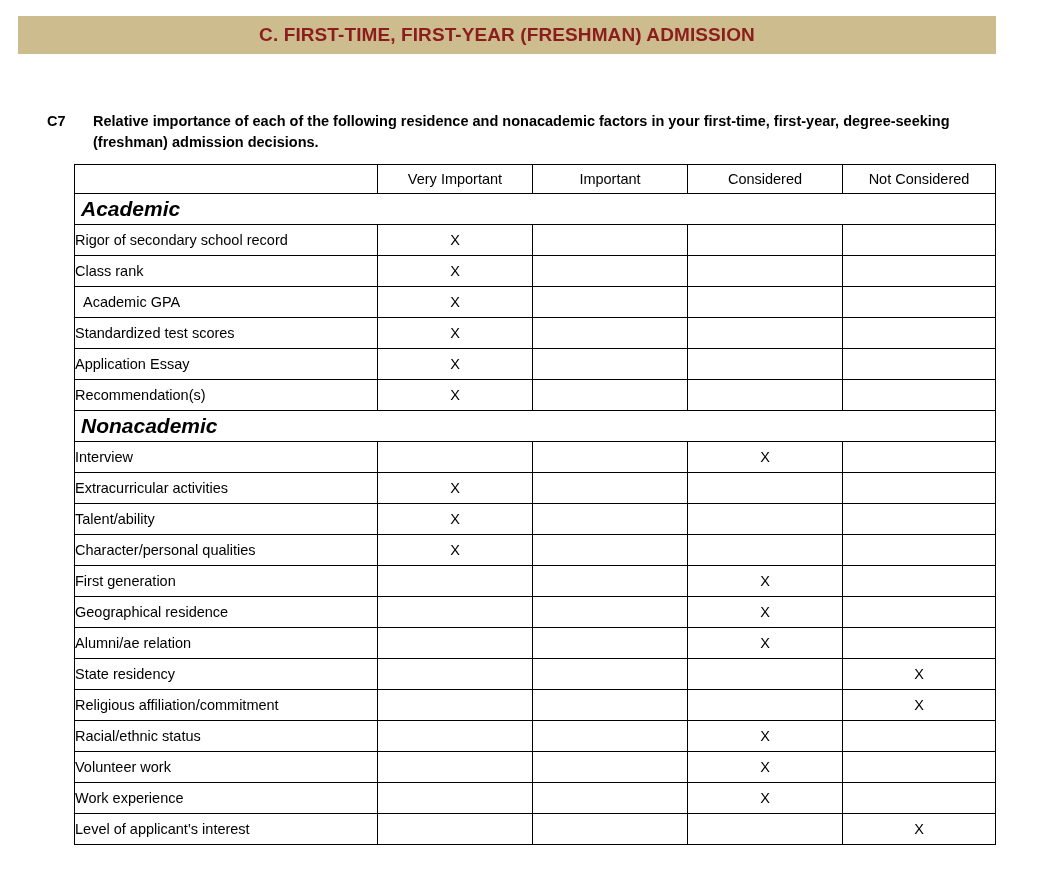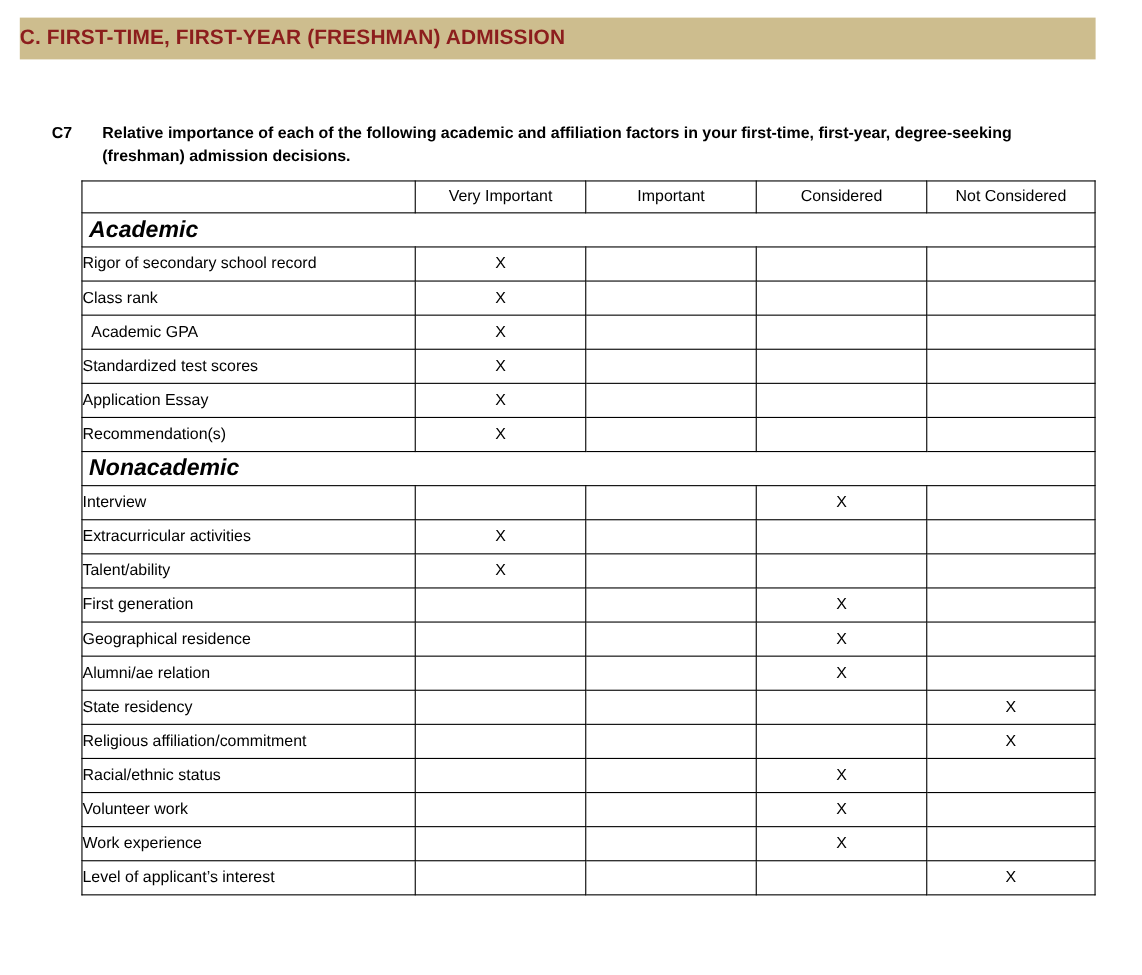--- a/index.html
+++ b/index.html
@@ -17,20 +17,21 @@
   }
   .section-banner {
     position: absolute;
     left: 18px;
     top: 16px;
     width: 978px;
     height: 38px;
     background: #cdbd8e;
     display: flex;
     align-items: center;
+    justify-content: center;
   }
   .section-banner-title {
     color: #8c1d1d;
     font-size: 19px;
     font-weight: bold;
     letter-spacing: .1px;
   }
   .question-block {
     position: absolute;
     left: 31px;
@@ -115,21 +116,21 @@
 </head>
 <body>
 
 <div class="section-banner">
   <span class="section-banner-title">C. FIRST-TIME, FIRST-YEAR (FRESHMAN) ADMISSION</span>
 </div>
 
 <div class="question-block">
   <div class="question-row">
     <div class="question-number">C7</div>
-    <div class="question-text">Relative importance of each of the following academic and affiliation factors in your first-time, first-year, degree-seeking (freshman) admission decisions.</div>
+    <div class="question-text">Relative importance of each of the following residence and nonacademic factors in your first-time, first-year, degree-seeking (freshman) admission decisions.</div>
   </div>
 </div>
 
 <div class="table-wrap">
   <table class="factors">
     <colgroup>
       <col class="c-label">
       <col class="c-vi">
       <col class="c-imp">
       <col class="c-con">
@@ -208,20 +209,27 @@
           <td class="mark"></td>
         </tr>
         <tr>
           <td class="label">Talent/ability</td>
           <td class="mark">X</td>
           <td class="mark"></td>
           <td class="mark"></td>
           <td class="mark"></td>
         </tr>
         <tr>
+          <td class="label">Character/personal qualities</td>
+          <td class="mark">X</td>
+          <td class="mark"></td>
+          <td class="mark"></td>
+          <td class="mark"></td>
+        </tr>
+        <tr>
           <td class="label">First generation</td>
           <td class="mark"></td>
           <td class="mark"></td>
           <td class="mark">X</td>
           <td class="mark"></td>
         </tr>
         <tr>
           <td class="label">Geographical residence</td>
           <td class="mark"></td>
           <td class="mark"></td>

